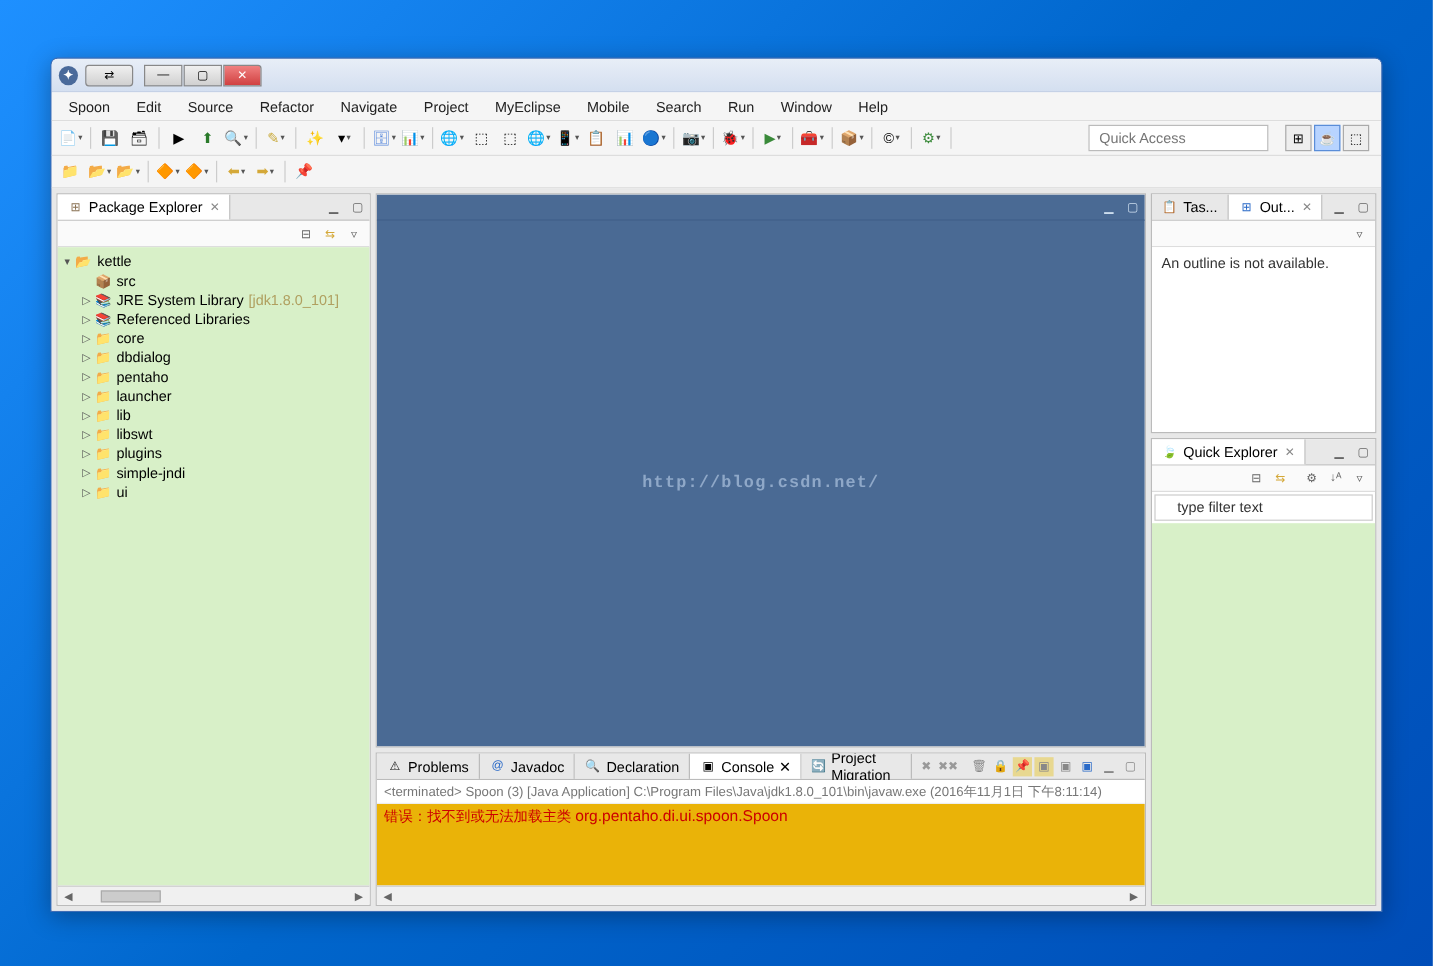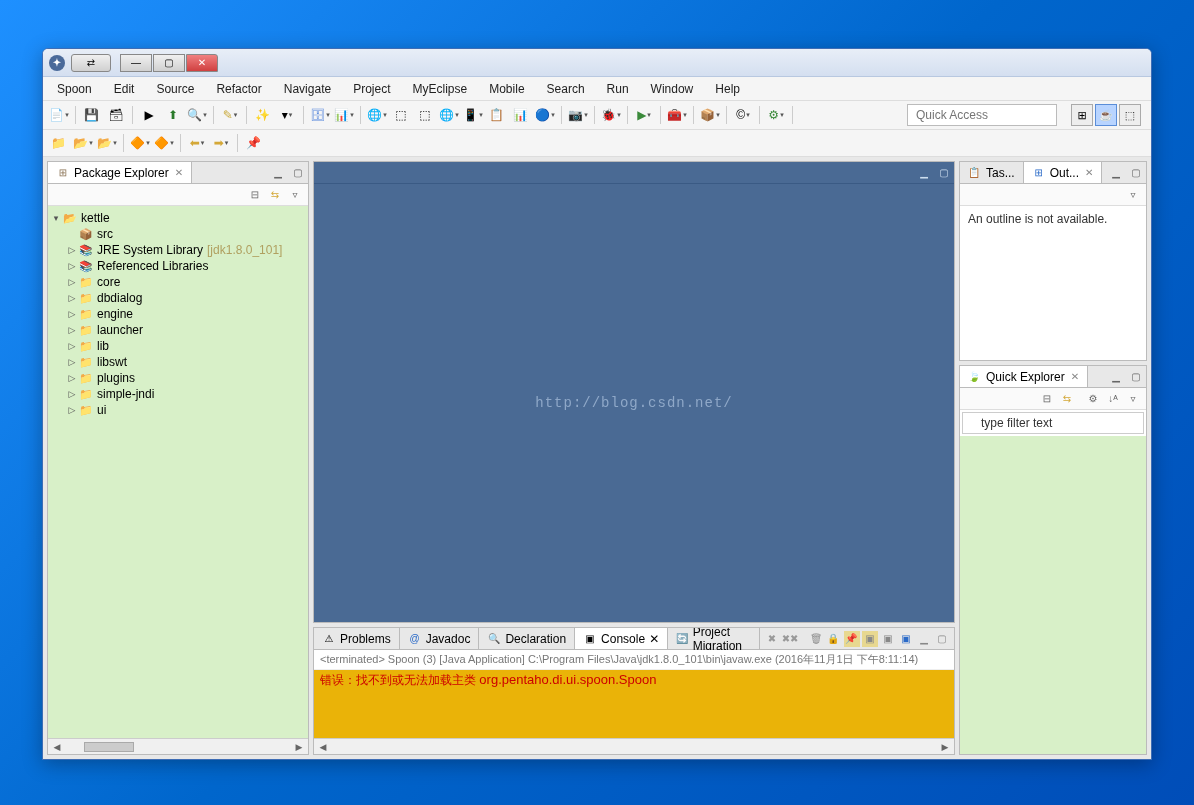--- a/index.html
+++ b/index.html
@@ -33,21 +33,21 @@
 .viewtab { padding: 3px 8px; background: #fff; border-right: 1px solid #bbb; display: flex; align-items: center; gap: 4px; cursor: pointer; height: 100%; }
 .viewtab .ticon { width: 14px; height: 14px; display: inline-flex; align-items: center; justify-content: center; font-size: 10px; }
 .viewtab .close { color: #888; font-size: 10px; cursor: pointer; margin-left: 2px; }
 .viewtabs .spacer { flex: 1; }
 .viewtabs .ctrlbtn { width: 16px; height: 16px; margin: 0 2px; display: flex; align-items: center; justify-content: center; cursor: pointer; font-size: 10px; color: #666; }
 .viewtoolbar { height: 22px; display: flex; align-items: center; justify-content: flex-end; padding: 0 4px; gap: 2px; border-bottom: 1px solid #ddd; background: #fafafa; }
 .viewtoolbar .vtbtn { width: 18px; height: 18px; display: flex; align-items: center; justify-content: center; cursor: pointer; font-size: 10px; color: #666; }
 .viewbody { flex: 1; overflow: auto; background: #d8f0c8; padding: 4px 2px; }
 .viewbody.white { background: #fff; }
 .viewbody.blue { background: #4a6a94; position: relative; }
-.watermark { position: absolute; top: 50%; left: 50%; transform: translate(-50%,-50%); color: #8fa8c8; font-family: "Courier New", monospace; font-size: 14px; letter-spacing: 1px; }
+.watermark { position: absolute; top: 50%; left: 50%; transform: translate(-50%,-50%); color: #8fa8c8; font-family: "Courier New", monospace; font-size: 14px; letter-spacing: 1px; font-weight: bold; }
 .tree { list-style: none; }
 .tree li { white-space: nowrap; padding: 1px 0; display: flex; align-items: center; }
 .tree .indent { display: inline-block; }
 .tree .expander { width: 12px; text-align: center; color: #555; cursor: pointer; font-size: 9px; display: inline-block; }
 .tree .nicon { width: 16px; height: 14px; margin-right: 3px; display: inline-flex; align-items: center; justify-content: center; font-size: 11px; }
 .folder-icon { color: #d4a838; }
 .jar-icon { color: #a0522d; }
 .pkg-icon { color: #8b7355; }
 .prj-icon { color: #d4a838; }
 .tree .nlabel { color: #000; }
@@ -219,21 +219,21 @@
               <li>
                 <span class="indent" style="width:16px"></span>
                 <span class="expander">▷</span>
                 <span class="nicon folder-icon">📁</span>
                 <span class="nlabel">dbdialog</span>
               </li>
               <li>
                 <span class="indent" style="width:16px"></span>
                 <span class="expander">▷</span>
                 <span class="nicon folder-icon">📁</span>
-                <span class="nlabel">engine</span>
+                <span class="nlabel">pentaho</span>
               </li>
               <li>
                 <span class="indent" style="width:16px"></span>
                 <span class="expander">▷</span>
                 <span class="nicon folder-icon">📁</span>
                 <span class="nlabel">launcher</span>
               </li>
               <li>
                 <span class="indent" style="width:16px"></span>
                 <span class="expander">▷</span>

